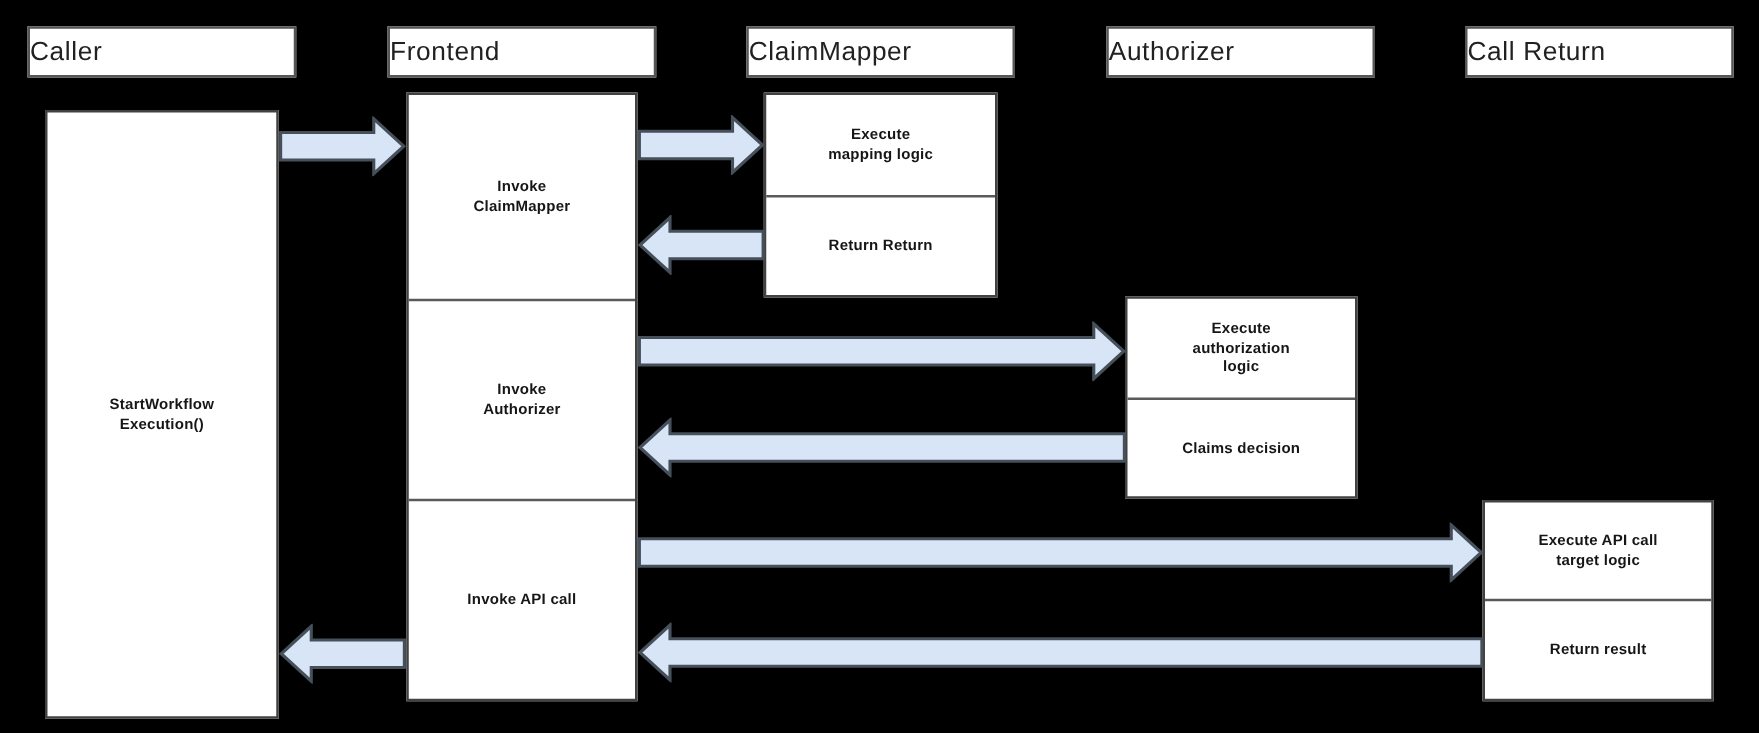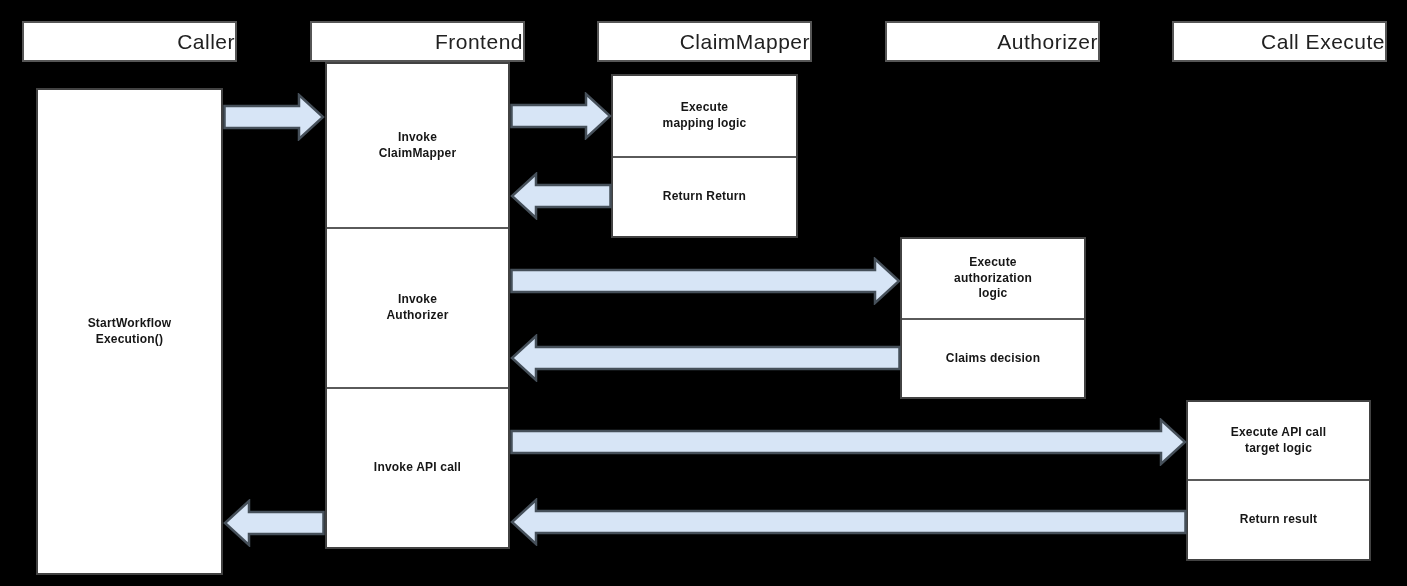--- a/index.html
+++ b/index.html
@@ -18,21 +18,21 @@
     width:1407px;height:586px;
     background:var(--bg);
     font-family:"Liberation Sans", sans-serif;
     overflow:hidden;
   }
   .hdr{
     position:absolute;top:21px;width:215px;height:41px;
     background:var(--box-fill);
     border:2.5px solid var(--header-border);
     box-sizing:border-box;
-    display:flex;align-items:center;justify-content:flex-end;
+    display:flex;align-items:center;justify-content:flex-start;
   }
   .hdr span{
     font-size:21px;font-weight:400;color:#212121;letter-spacing:0.5px;
   }
   .abox{
     position:absolute;
     background:var(--box-fill);
     border:2.5px solid var(--box-border);
     box-sizing:border-box;
     display:flex;flex-direction:column;
@@ -63,31 +63,31 @@
   <div class="hdr" style="left:310px">
       <span>Frontend</span>
     </div>
   <div class="hdr" style="left:597px">
       <span>ClaimMapper</span>
     </div>
   <div class="hdr" style="left:885px">
       <span>Authorizer</span>
     </div>
   <div class="hdr" style="left:1172px">
-      <span>Call Execute</span>
+      <span>Call Return</span>
     </div>
 
   <div class="abox" style="left:36px;top:88px;width:187px;height:487px">
     <div class="cell" style="flex:1">
       <span class="lbl">StartWorkflow
 Execution()</span>
     </div>
   </div>
 
-  <div class="abox" style="left:325px;top:62px;width:185px;height:487px">
+  <div class="abox" style="left:325px;top:74px;width:185px;height:487px">
     <div class="cell" style="height:163px">
       <span class="lbl">Invoke
 ClaimMapper</span>
     </div>
     <div class="cell" style="height:160px">
       <span class="lbl">Invoke
 Authorizer</span>
     </div>
     <div class="cell" style="flex:1">
       <span class="lbl">Invoke API call</span>

